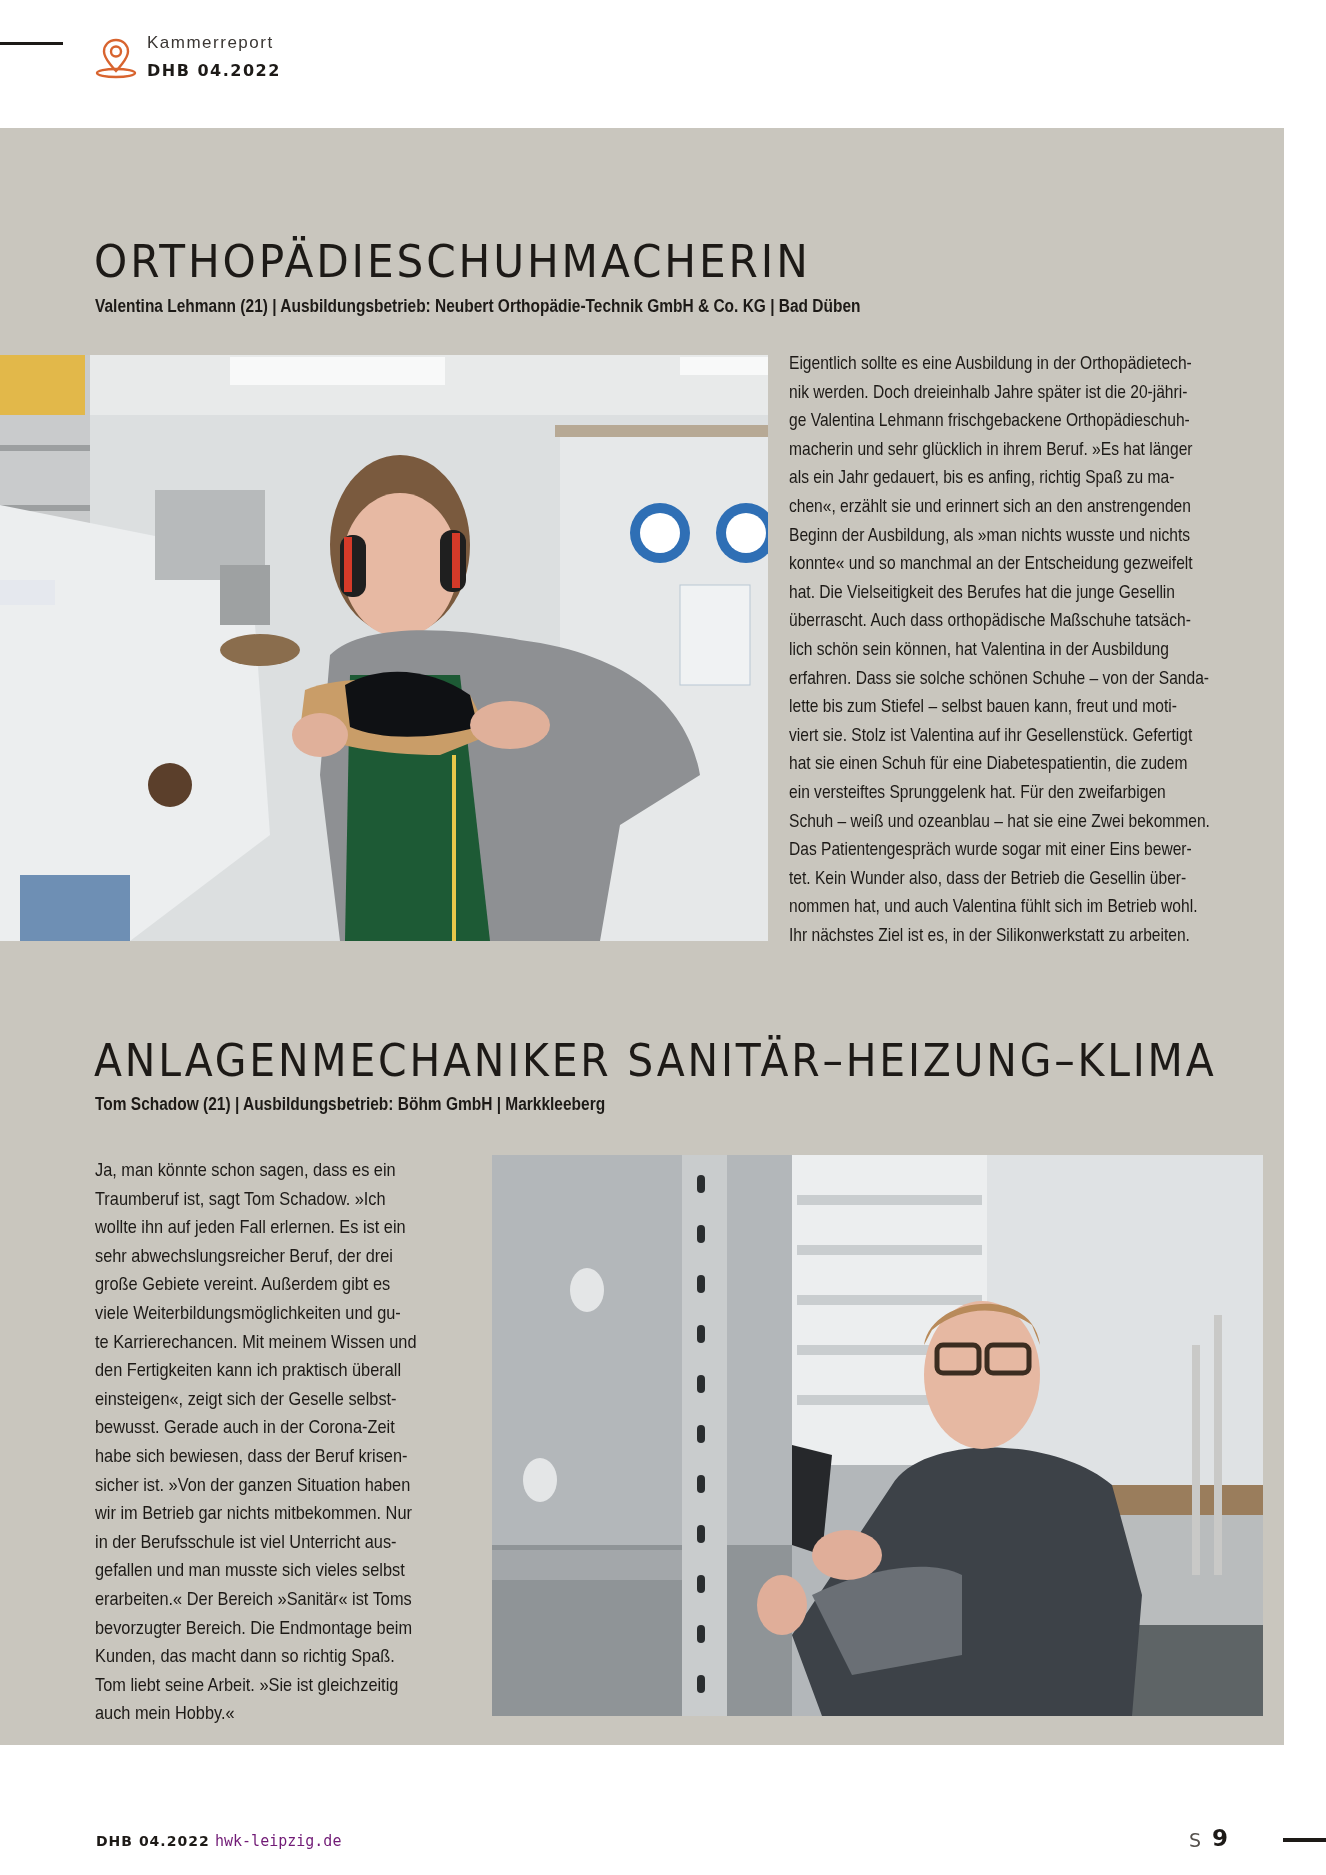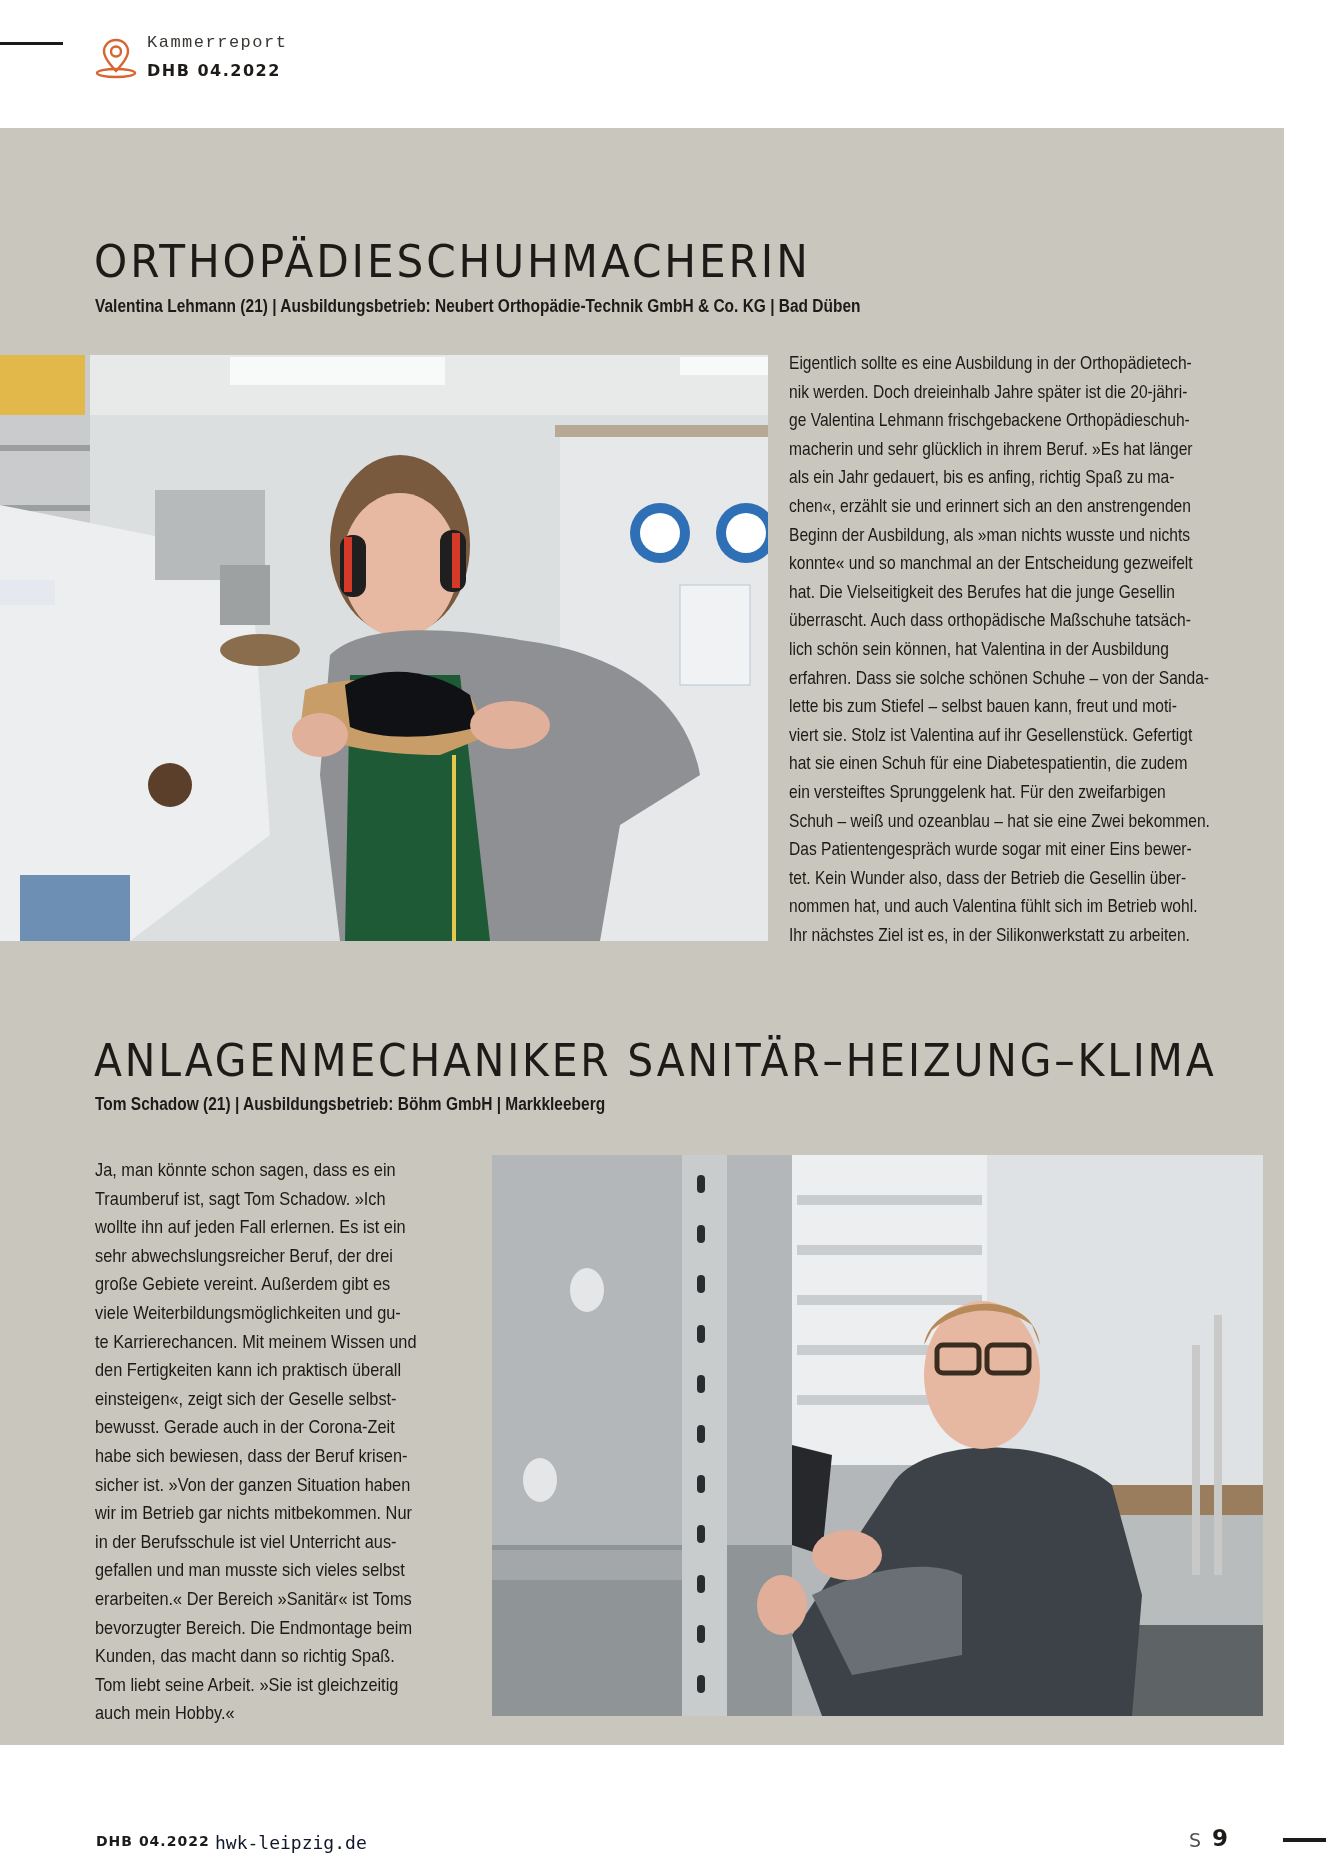--- a/index.html
+++ b/index.html
@@ -5,21 +5,21 @@
     html, body { margin: 0; padding: 0; background: #ffffff; }
     body {
       width: 1326px; height: 1875px; position: relative; overflow: hidden;
       font-family: "Liberation Sans", sans-serif; color: #1d1a17;
     }
     .abs { position: absolute; }
 
     
     .dash-left { left: 0; top: 42px; width: 63px; height: 3px; background: #1d1a17; }
     .pin-icon { left: 94px; top: 36px; width: 44px; height: 44px; }
-    .kicker { left: 147px; top: 33px; font-family: Liberation Mono, monospace; font-size: 17px; letter-spacing: 1.5px; color: #3a3633; }
+    .kicker { left: 147px; top: 33px; font-family: Liberation Sans, sans-serif; font-size: 17px; letter-spacing: 1.5px; color: #3a3633; }
     .issue { left: 147px; top: 61px; font-family: "DejaVu Sans", sans-serif; font-weight: bold; font-size: 16px; letter-spacing: 1.5px; color: #1d1a17; }
 
     
     .panel { left: 0; top: 128px; width: 1284px; height: 1617px; background: #c9c6be; }
 
     .title {
       font-family: "DejaVu Sans", sans-serif; font-weight: normal; letter-spacing: 3px;
       color: #1d1a17; white-space: nowrap; transform-origin: left top;
     }
     .title-1 { left: 94px; top: 236px; font-size: 44px; transform: scaleX(0.96); }
@@ -42,21 +42,21 @@
     .text-2 { left: 95px; top: 1156px; transform: scaleX(0.86); }
 
     
     .photo { overflow: hidden; }
     .photo-1 { left: 0; top: 355px; width: 768px; height: 586px; background: #d8dadb; }
     .photo-2 { left: 492px; top: 1155px; width: 771px; height: 561px; background: #a8acae; }
     .photo svg { display: block; width: 100%; height: 100%; }
 
     
     .foot-issue { left: 96px; top: 1833px; font-family: "DejaVu Sans", sans-serif; font-weight: bold; font-size: 14px; letter-spacing: 1px; color: #1d1a17; }
-    .foot-url { left: 215px; top: 1832px; font-family: "DejaVu Sans Mono", monospace; font-size: 18px; color: #0f172a; text-align: right; }
+    .foot-url { left: 215px; top: 1832px; font-family: "DejaVu Sans Mono", monospace; font-size: 15px; color: #701a75; text-align: right; }
     .foot-s { left: 1189px; top: 1829px; font-family: "DejaVu Sans", sans-serif; font-size: 19px; color: #55514d; }
     .foot-num { left: 1212px; top: 1825px; font-family: "DejaVu Sans", sans-serif; font-weight: bold; font-size: 23px; color: #1d1a17; }
     .dash-right { left: 1283px; top: 1838px; width: 43px; height: 4px; background: #1d1a17; }
   </style>
 </head>
 <body>
 
 <div class="abs dash-left"></div>
 <div class="abs pin-icon">
   <svg viewBox="0 0 44 44" width="44" height="44">

